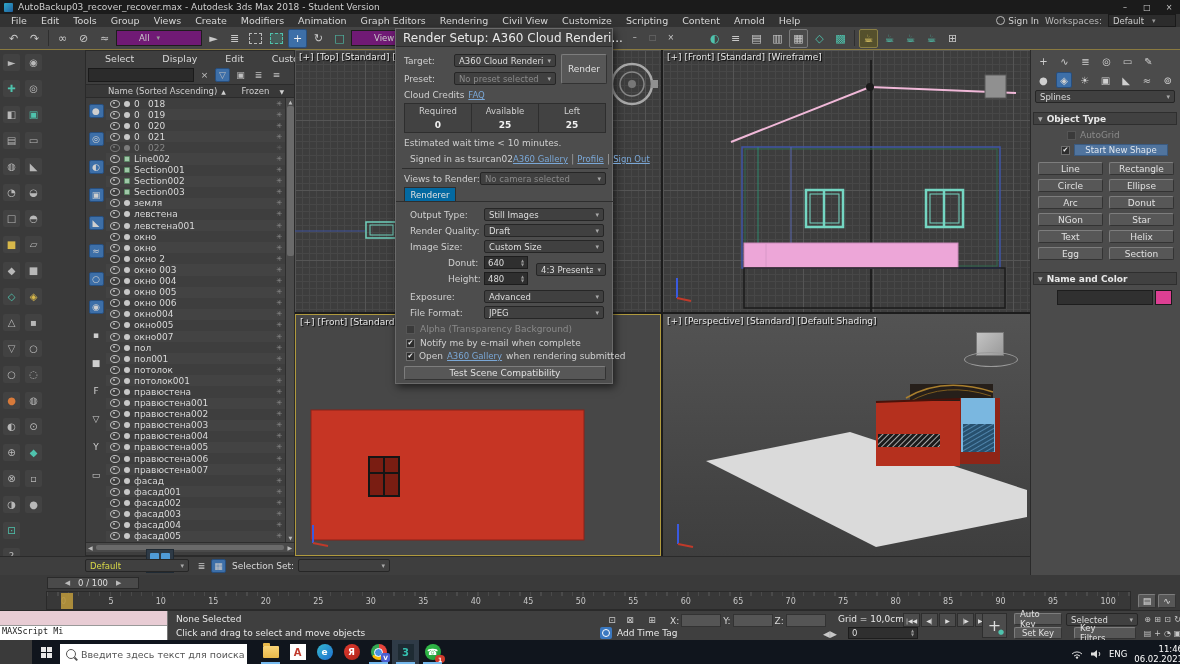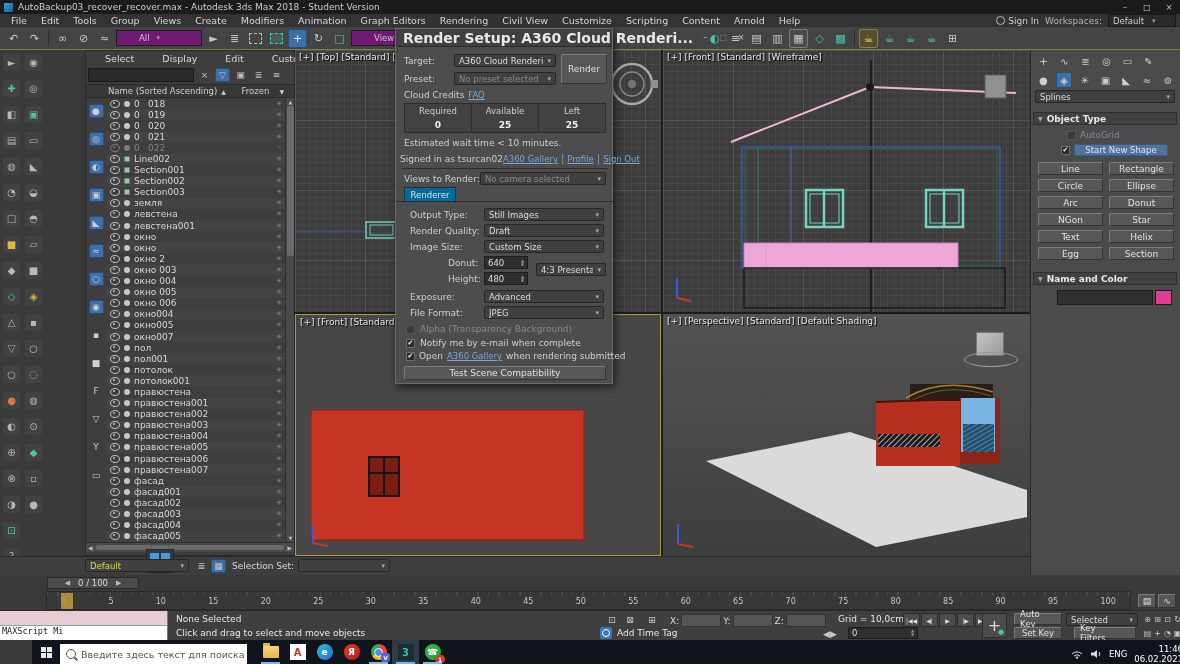--- a/index.html
+++ b/index.html
@@ -77,21 +77,21 @@
   #quad-tl{left:0;top:0;width:366px;height:262px;}
   #quad-tr{left:368px;top:0;width:367px;height:262px;}
   #quad-bl{left:0;top:264px;width:366px;height:242px;background:#474747;border:1px solid #b09a3e;box-sizing:border-box;}
   #quad-br{left:368px;top:264px;width:367px;height:242px;background:linear-gradient(#535353,#3e3e3e);}
   .vcube{position:absolute;right:26px;top:18px;width:26px;height:22px;background:linear-gradient(135deg,#c4c4c4,#9a9a9a);border:1px solid #777;z-index:2;}
   .vring{position:absolute;right:12px;top:38px;width:52px;height:13px;border:1px solid #9a9a9a;border-radius:50%;z-index:2;}
   
   #dialog{left:395px;top:28px;width:218px;height:356px;background:#4d4d4d;border:1px solid #6a6a6a;box-shadow:2px 3px 8px rgba(0,0,0,.6);z-index:10;box-sizing:border-box;}
   #dlg-title{height:17px;background:#404040;border-bottom:1px solid #2c2c2c;display:flex;align-items:center;gap:4px;padding:0 3px;}
   #dlg-icon{width:9px;height:9px;background:linear-gradient(135deg,#2fa8c8,#1f5f9f);border-radius:1px;}
-  #dlg-title-text{font-size:14px;color:#e8e8e8;white-space:nowrap;font-weight:bold;}
+  #dlg-title-text{font-size:12px;color:#e8e8e8;white-space:nowrap;}
   #dlg-controls{margin-left:auto;display:flex;gap:2px;}
   .dlgbtn{width:16px;height:13px;display:flex;align-items:center;justify-content:center;font-size:8px;color:#ccc;}
   .dlg-row{position:absolute;display:flex;align-items:center;}
   .dlg-label{font-size:9px;color:#cfcfcf;white-space:nowrap;}
   .dlg-label.dis{color:#8a8a8a;}
   .combo{background:#404040;border:1px solid #262626;border-radius:2px;height:13px;display:flex;align-items:center;padding:0 4px;color:#ddd;font-size:8.5px;justify-content:space-between;box-sizing:border-box;}
   .combo:after{content:"▾";color:#aaa;font-size:7px;margin-left:4px;}
   .combo.dis{color:#8a8a8a;}
   .combo .cval{overflow:hidden;white-space:nowrap;}
   .btn3d{background:#575757;border:1px solid #333;border-top-color:#7d7d7d;border-left-color:#7d7d7d;border-radius:2px;color:#e0e0e0;display:flex;align-items:center;justify-content:center;font-size:9px;box-sizing:border-box;}
@@ -736,21 +736,21 @@
           <div class="credit-v">25</div>
         </div>
         <div class="credit-cell">
           <div class="credit-h">Left</div>
           <div class="credit-v">25</div>
         </div>
       </div>
     <div class="dlg-row" style="left:8px;top:109px;">
         <span class="dlg-label">Estimated wait time  &lt; 10 minutes.</span>
       </div>
-    <div class="dlg-row" style="left:4px;top:124px;width:202px;">
+    <div class="dlg-row" style="left:14px;top:124px;width:202px;">
       <span class="dlg-label">Signed in as tsurcan02</span>
       <span id="dlg-links" style="margin-left:auto;display:flex;gap:3px;align-items:center;">
           <span class="link">A360 Gallery</span>
           <span style="color: rgb(153, 153, 153);">|</span>
           <span class="link">Profile</span>
           <span style="color: rgb(153, 153, 153);">|</span>
           <span class="link">Sign Out</span>
         </span>
     </div>
     <div style="position:absolute;left:6px;top:139px;width:206px;height:1px;background:#2e2e2e;"></div>

